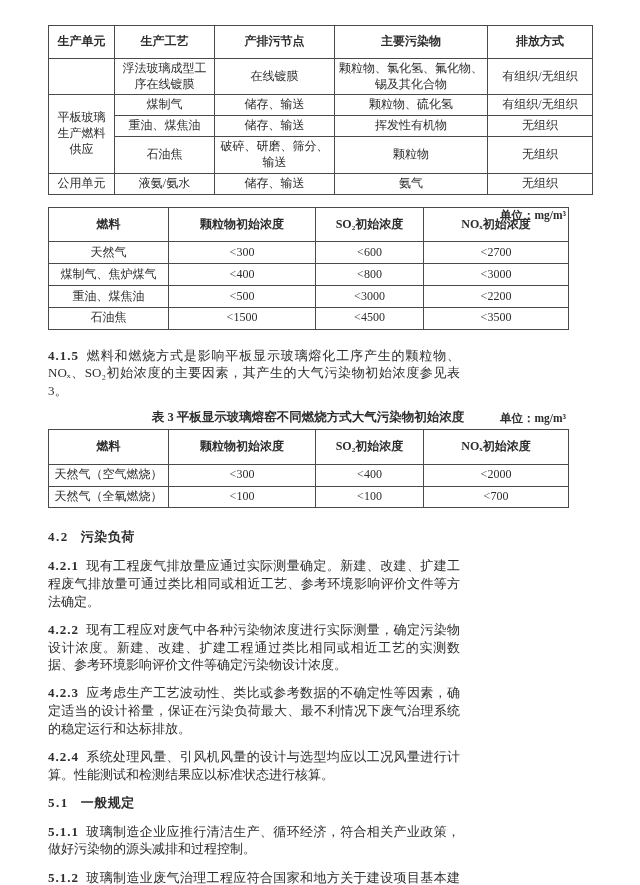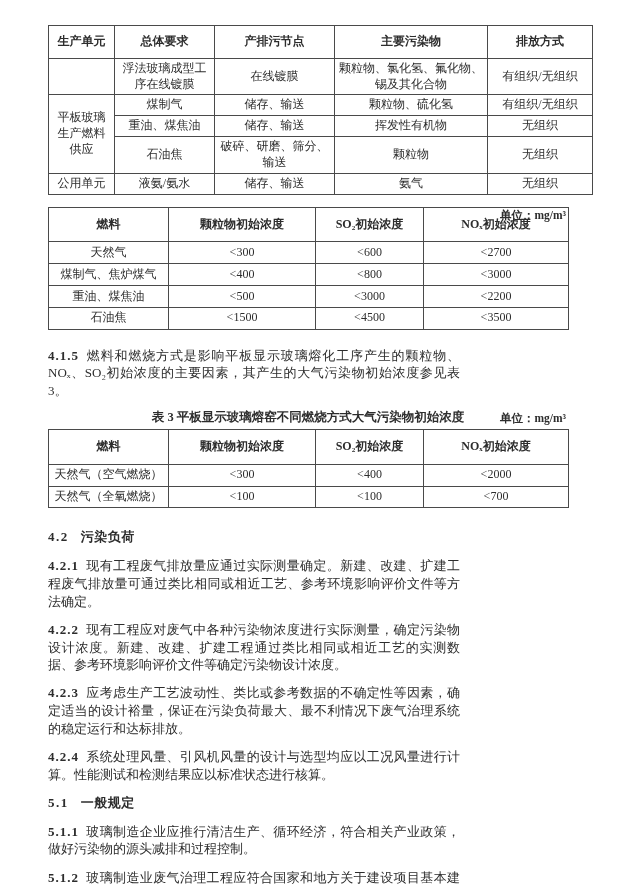--- a/index.html
+++ b/index.html
@@ -45,21 +45,21 @@
     <colgroup>
       <col style="width:66px">
         <col style="width:100px">
         <col style="width:120px">
       <col style="width:153px">
         <col style="width:105px">
     </colgroup>
     <thead>
       <tr>
         <th>生产单元</th>
-        <th>总体要求</th>
+        <th>生产工艺</th>
         <th>产排污节点</th>
         <th>主要污染物</th>
         <th>排放方式</th>
       </tr>
     </thead>
     <tbody>
       <tr>
         <td></td>
         <td>浮法玻璃成型工序在线镀膜</td>
         <td>在线镀膜</td>

